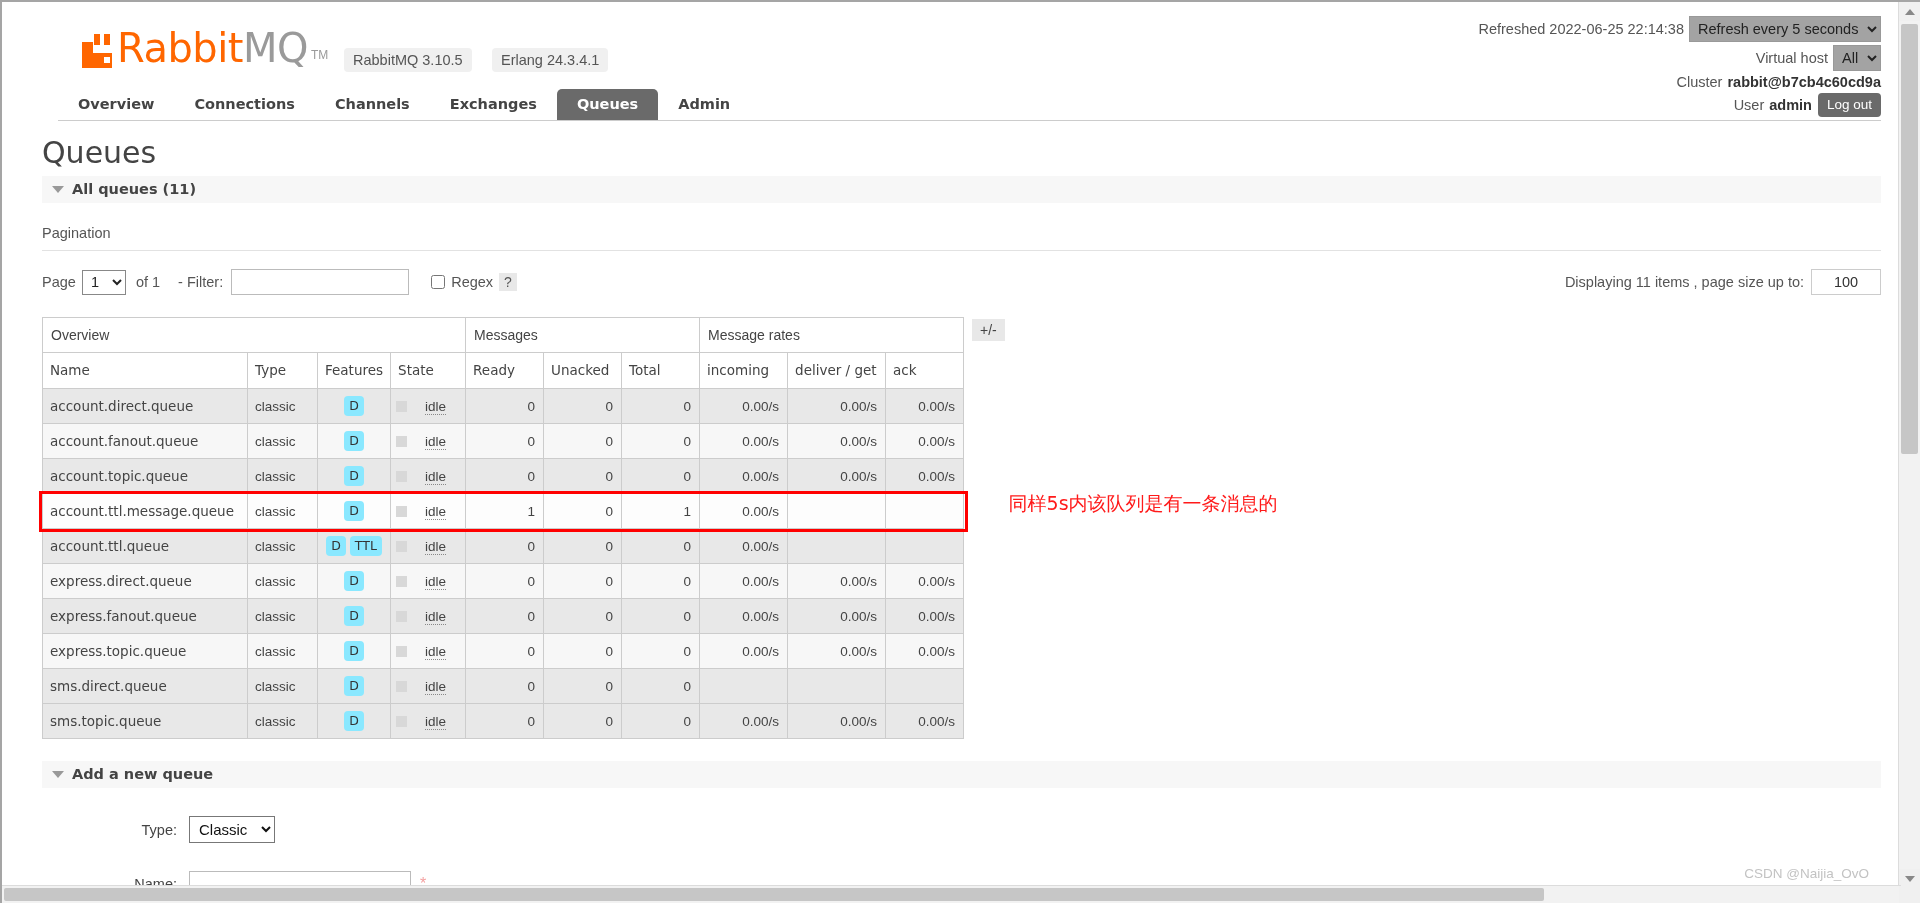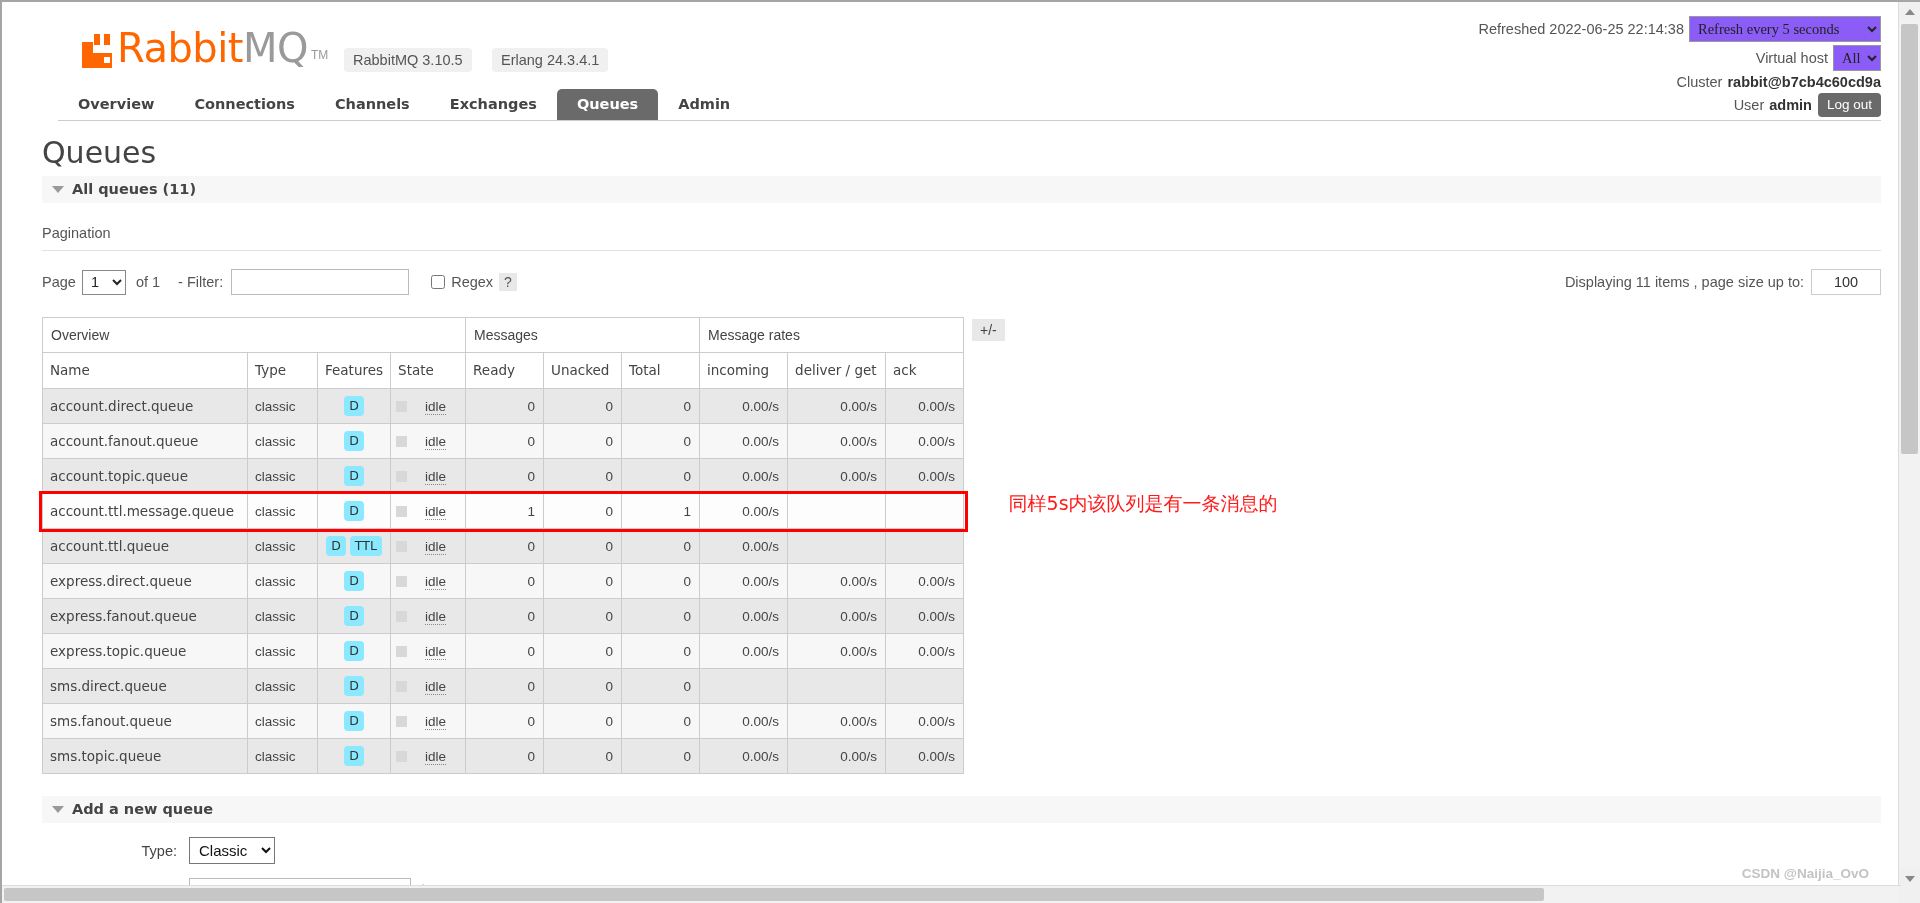--- a/index.html
+++ b/index.html
@@ -124,25 +124,25 @@
   }
   .hr-line {
     display: flex;
     justify-content: flex-end;
     align-items: center;
     margin-bottom: 3px;
     white-space: nowrap;
   }
   .hr-label { color: #555; margin-right: 5px; }
   select.hr-select {
-    font-family: Liberation Serif, serif;
+    font-family: Liberation Sans, sans-serif;
     font-size: 14.5px;
     padding: 2px 4px;
     border: 1px solid #999;
-    background: #8b5cf6;
+    background: #a3a3a3;
     color: #222;
     border-radius: 0;
     height: 26px;
   }
   #refresh-select { width: 192px; }
   #vhost-select { width: 48px; }
   .cluster-row { margin-top: 3px; margin-bottom: 3px; }
   .bold { font-weight: bold; color: #333; }
   #logout-btn {
     background: #6a6a6a;
@@ -414,21 +414,21 @@
     white-space: nowrap;
   }
 
   
   #addqueue {
     margin-top: 22px;
   }
   .form-row {
     display: flex;
     align-items: center;
-    margin-top: 14px;
+    margin-top: 28px;
     font-size: 14.5px;
     color: #444;
   }
   .form-label {
     width: 135px;
     text-align: right;
     padding-right: 12px;
     font-size: 14.5px;
     color: #444;
   }
@@ -514,21 +514,20 @@
   }
 
   #watermark {
     position: absolute;
     right: 30px;
     bottom: 22px;
     color: #c3c3c3;
     font-size: 13.5px;
     font-family: "Liberation Sans", sans-serif;
     white-space: nowrap;
-    font-weight: bold;
   }
 </style>
 </head>
 <body>
 
 <div id="page">
   <div id="inner">
 
     <div id="header">
 
@@ -747,32 +746,20 @@
                 <td class="type">classic</td>
                 <td class="features"><span class="badge">D</span></td>
                 <td class="state"><span class="state-box"></span><span class="state-text">idle</span></td>
                 <td class="num">0</td>
                 <td class="num">0</td>
                 <td class="num">0</td>
                 <td class="num"></td>
                 <td class="num"></td>
                 <td class="num"></td>
               </tr>
-              <tr class="even">
-                <td class="name">sms.fanout.queue</td>
-                <td class="type">classic</td>
-                <td class="features"><span class="badge">D</span></td>
-                <td class="state"><span class="state-box"></span><span class="state-text">idle</span></td>
-                <td class="num">0</td>
-                <td class="num">0</td>
-                <td class="num">0</td>
-                <td class="num">0.00/s</td>
-                <td class="num">0.00/s</td>
-                <td class="num">0.00/s</td>
-              </tr>
               <tr class="odd">
                 <td class="name">sms.topic.queue</td>
                 <td class="type">classic</td>
                 <td class="features"><span class="badge">D</span></td>
                 <td class="state"><span class="state-box"></span><span class="state-text">idle</span></td>
                 <td class="num">0</td>
                 <td class="num">0</td>
                 <td class="num">0</td>
                 <td class="num">0.00/s</td>
                 <td class="num">0.00/s</td>

